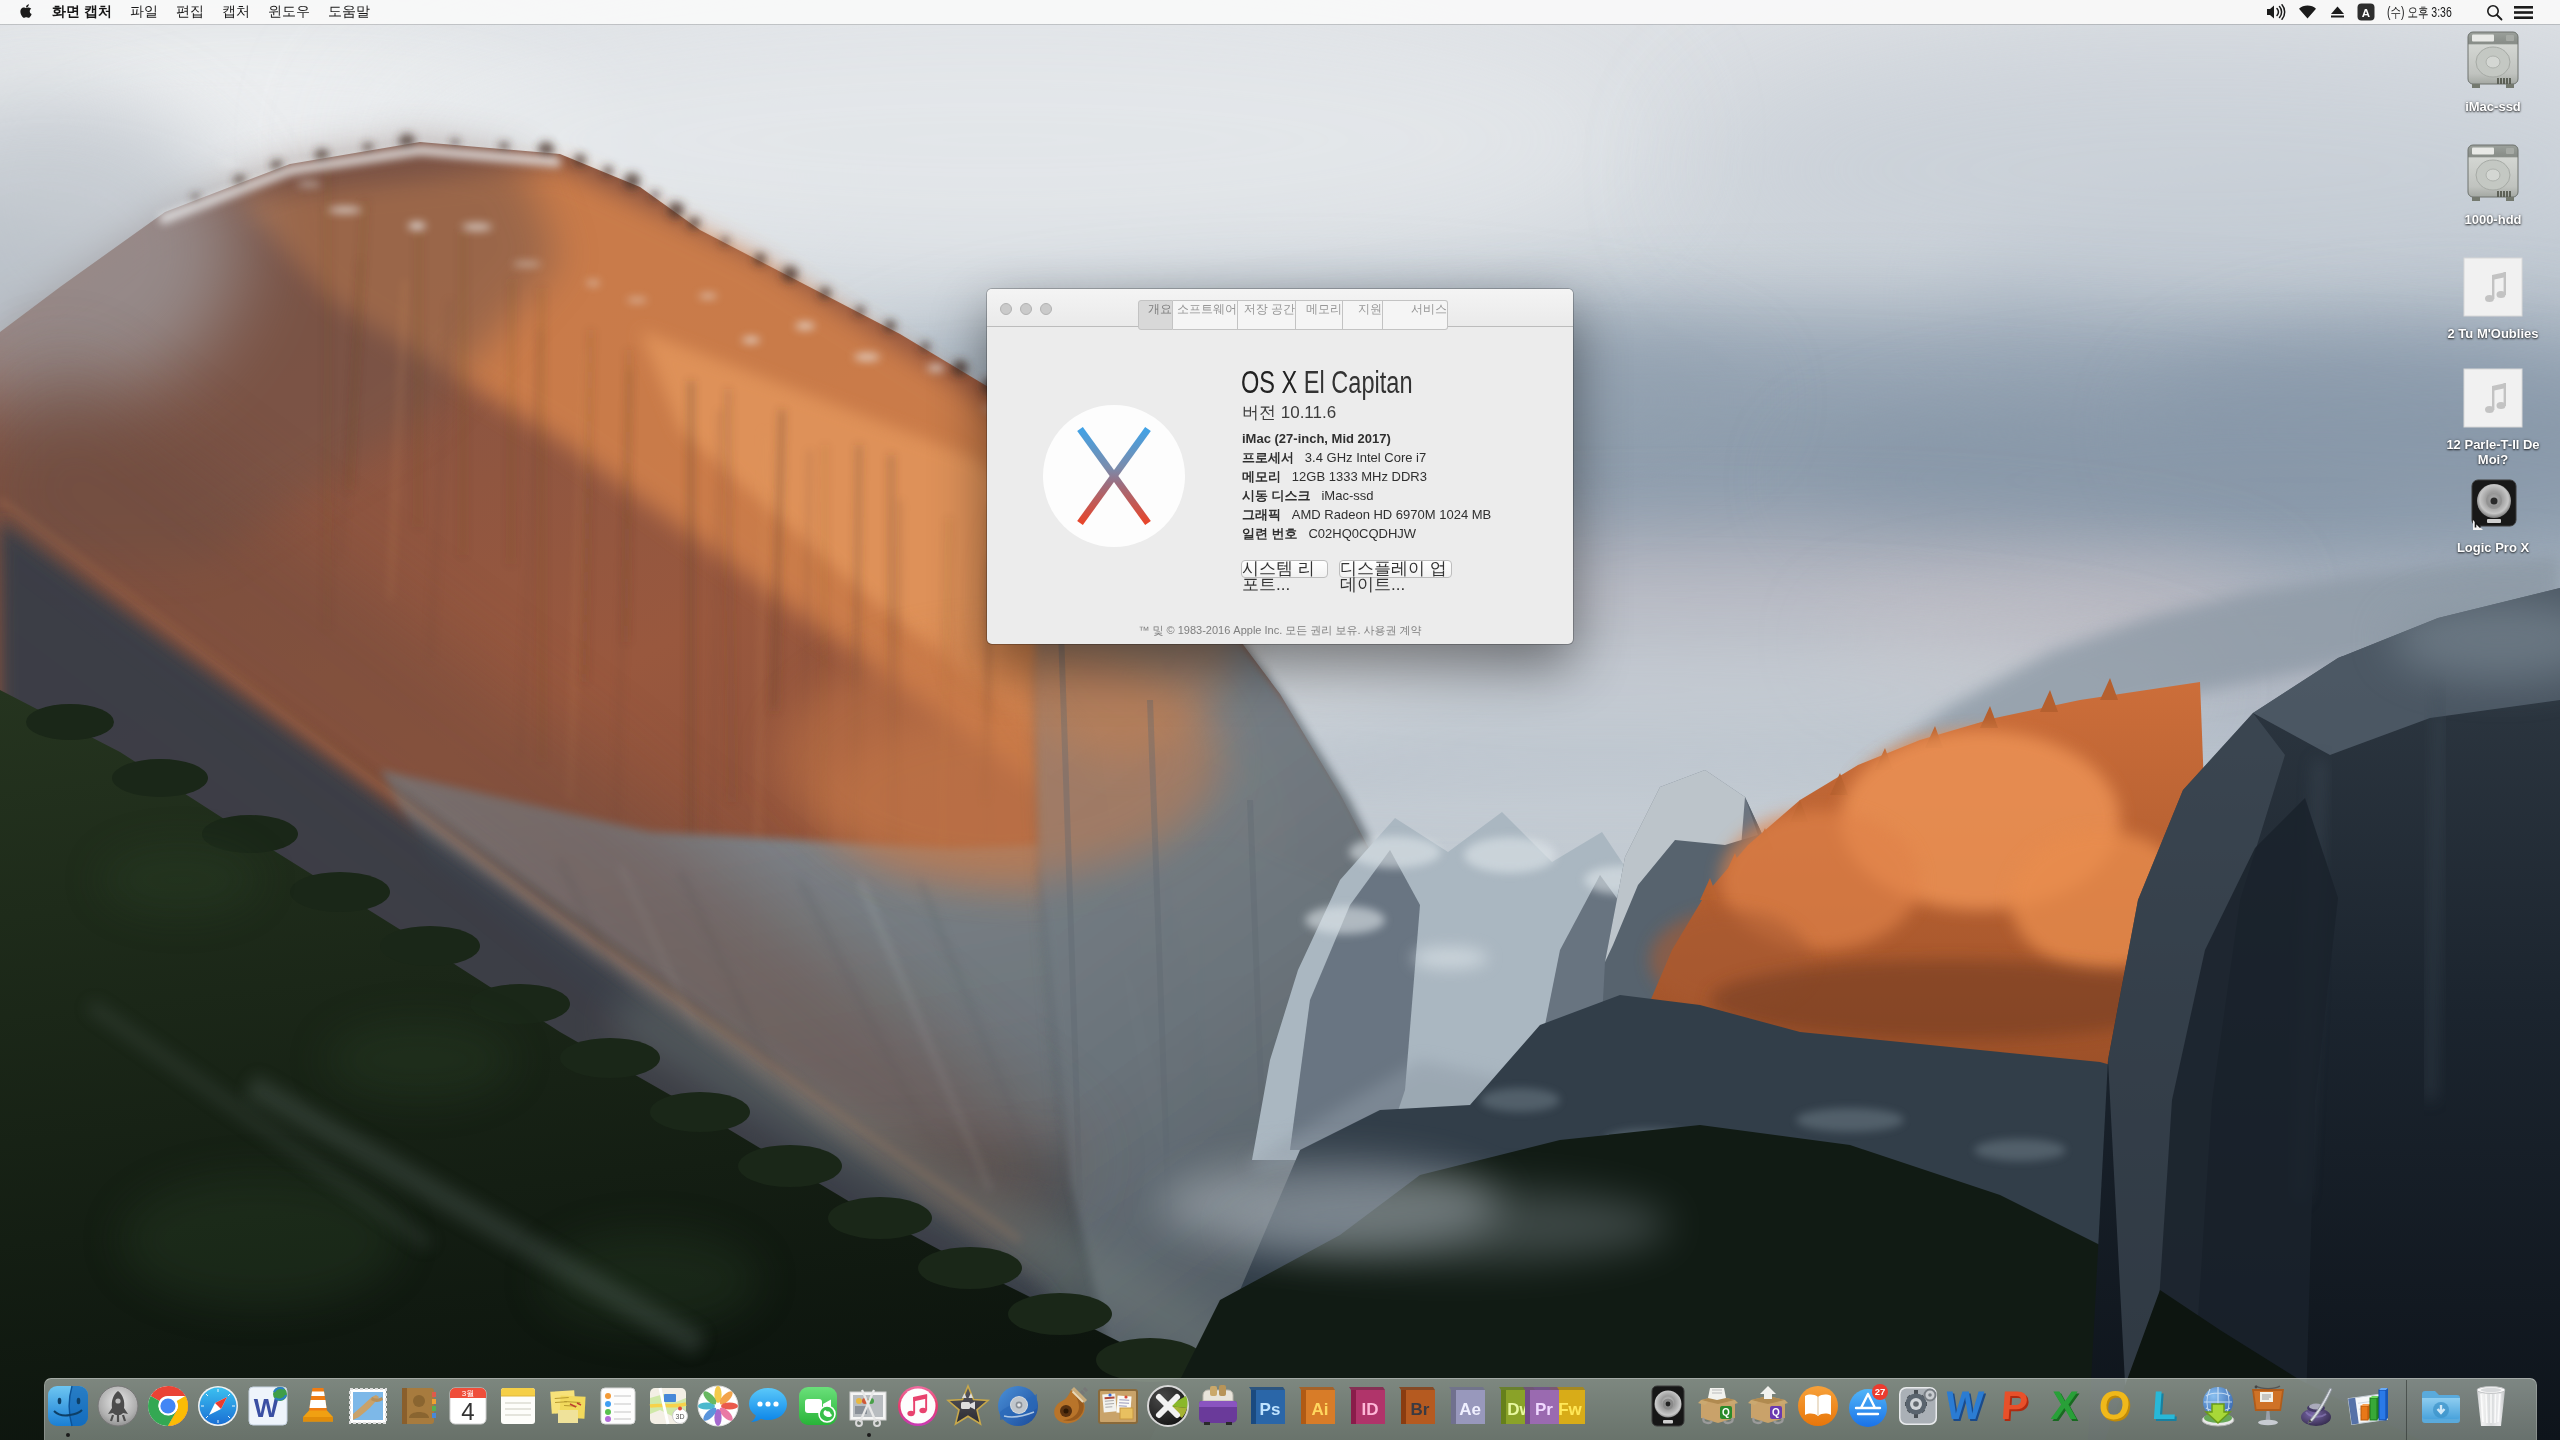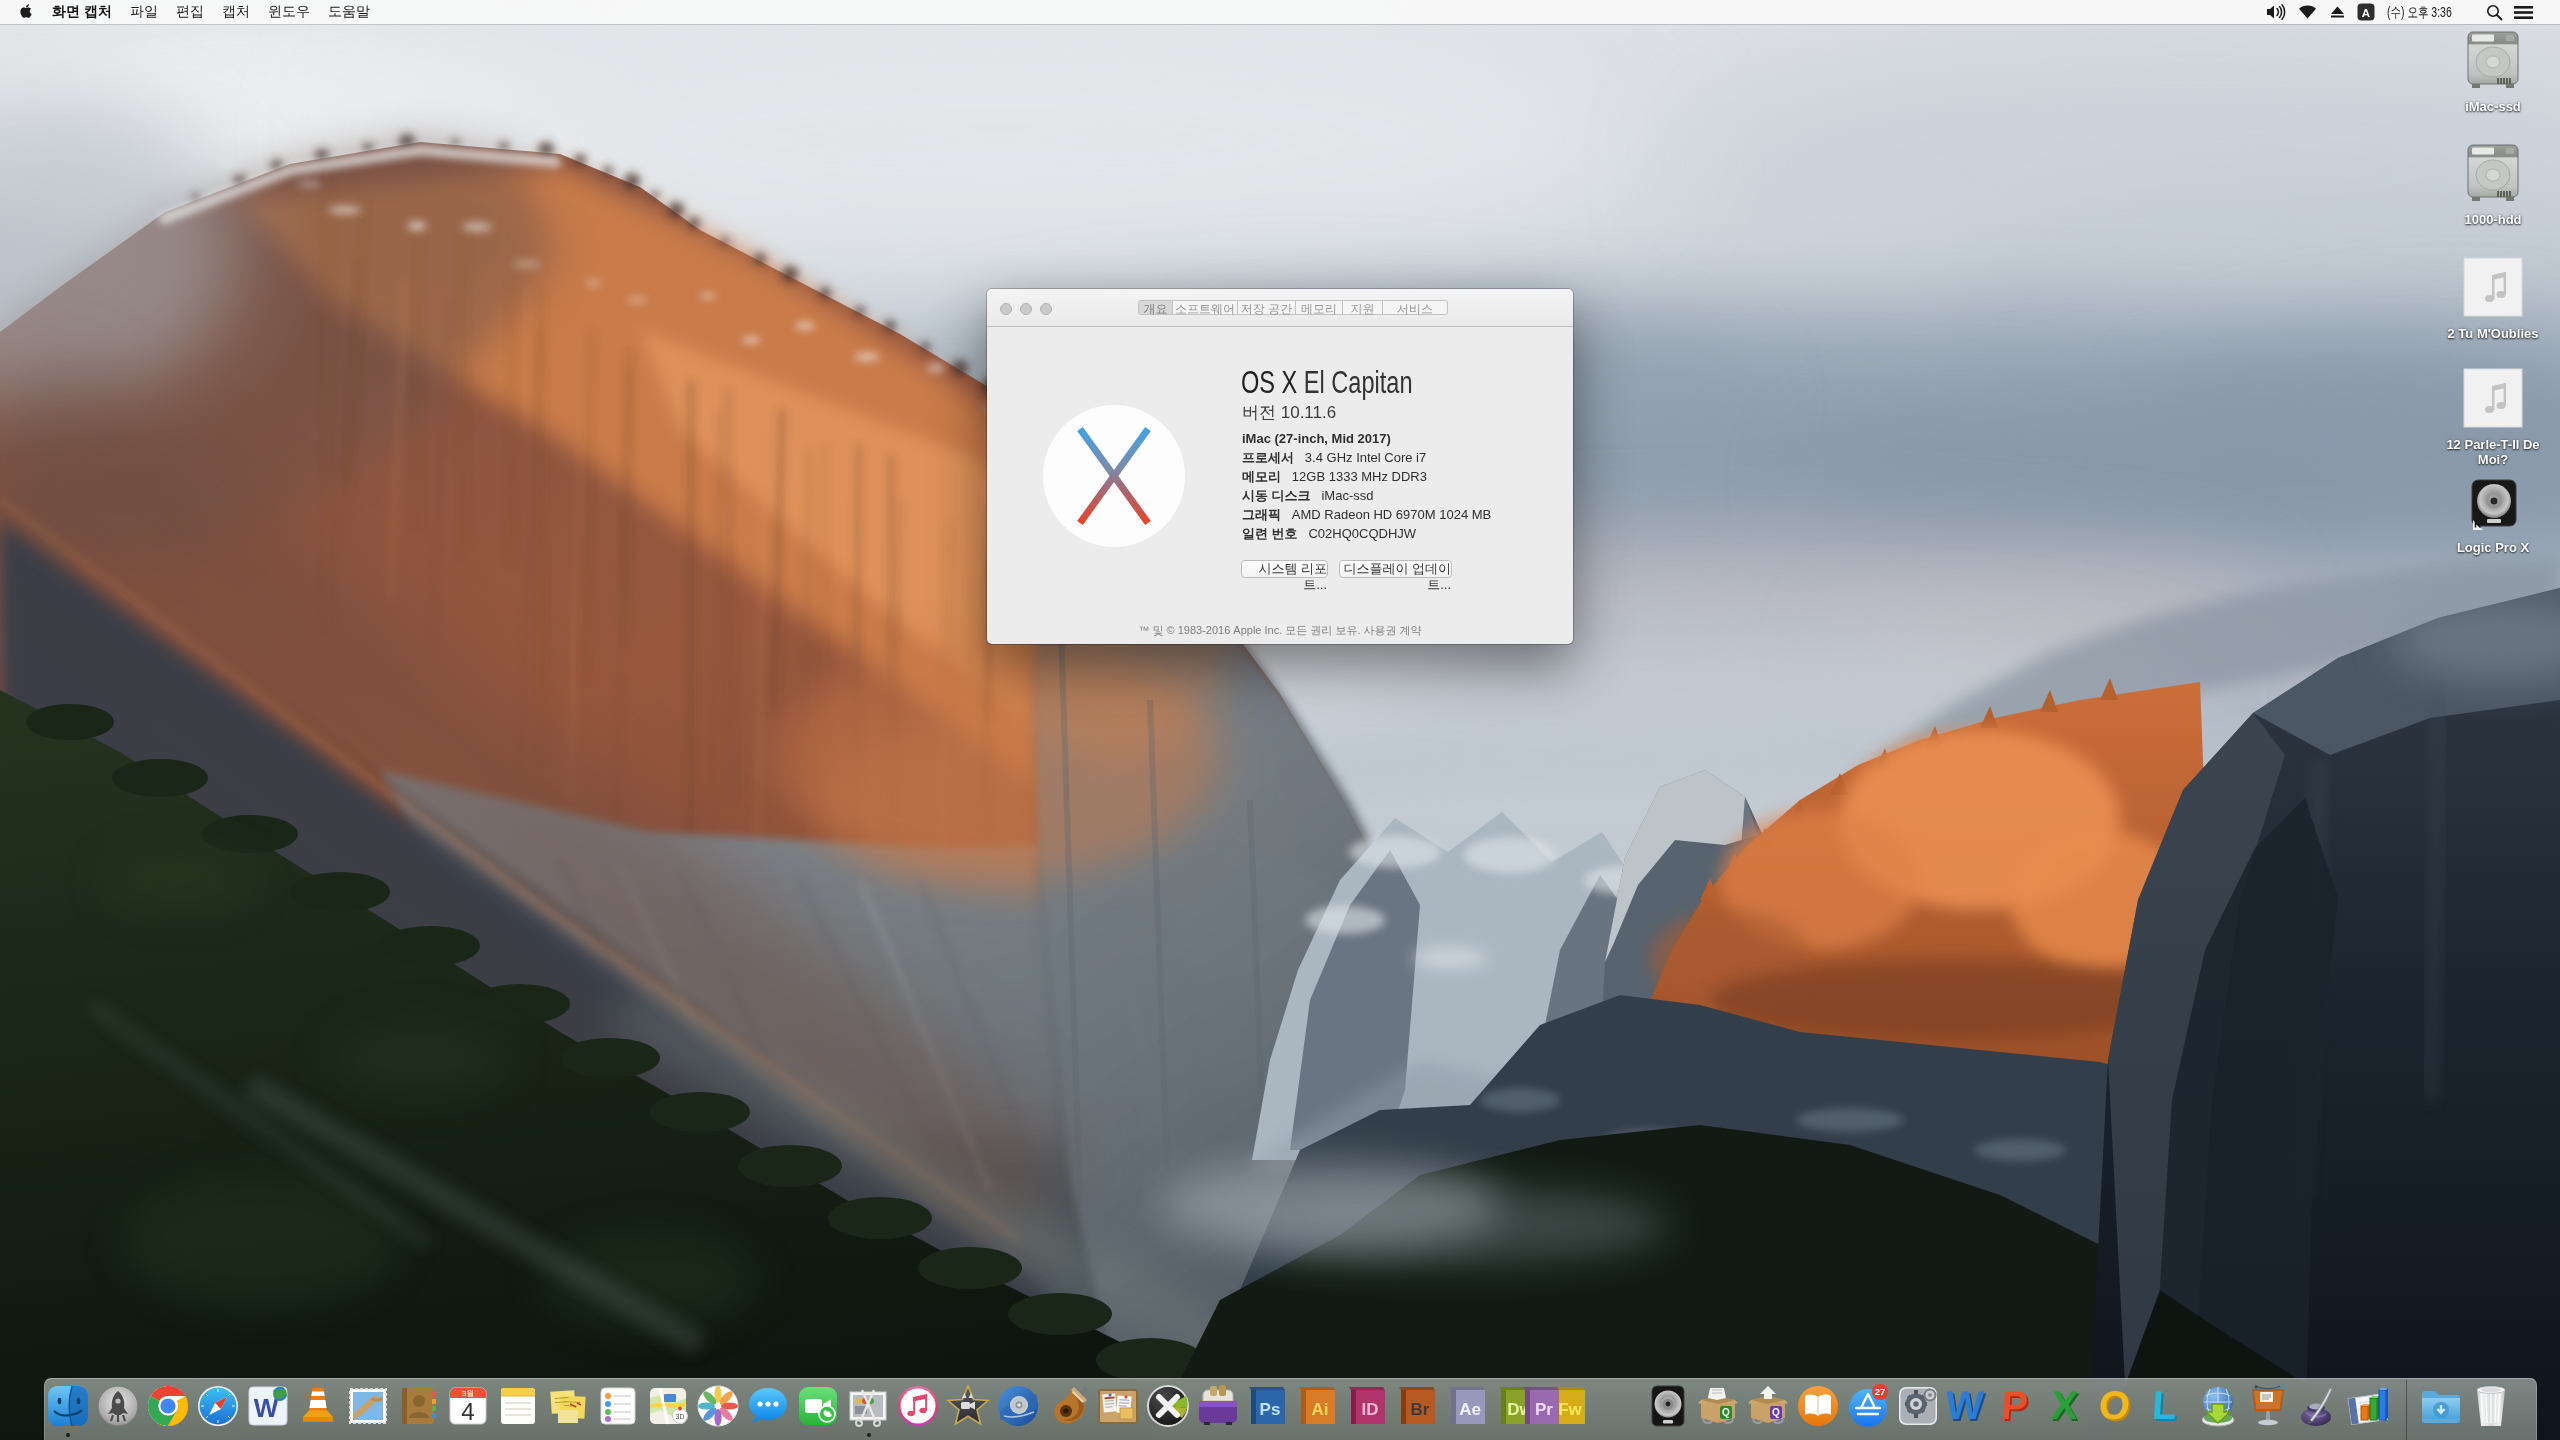--- a/index.html
+++ b/index.html
@@ -7,27 +7,27 @@
 #menubar{position:absolute;left:0;top:0;width:2560px;height:24px;background:rgba(248,248,248,.97);display:flex;align-items:center;font-size:14px;color:#161616;z-index:40;box-shadow:0 1px 0 rgba(0,0,0,.15)}
 #menubar .mi{margin-right:18px;white-space:nowrap}
 #menubar .b{font-weight:bold}
 #mright{position:absolute;right:10px;top:0;height:24px;display:flex;align-items:center;gap:0}
 .dicon{position:absolute;width:120px;text-align:center;z-index:5}
 .dicon .lbl{color:#fff;font-size:13px;font-weight:bold;line-height:15px;text-shadow:0 1px 2px rgba(0,0,0,.75),0 0 3px rgba(0,0,0,.4);margin-top:9px}
 #win{position:absolute;left:987px;top:289px;width:586px;height:355px;background:#ececec;border-radius:5px;box-shadow:0 0 0 1px rgba(0,0,0,.22),0 22px 55px rgba(0,0,0,.45);z-index:30}
 #titlebar{position:absolute;left:0;top:0;width:100%;height:38px;border-radius:5px 5px 0 0;background:linear-gradient(#f4f4f4,#eaeaea);border-bottom:1px solid #bcbcbc}
 .tl{position:absolute;top:14px;width:12px;height:12px;border-radius:50%;background:#cacaca;border:1px solid #b2b2b2}
 #tabs{position:absolute;top:11px;left:calc(50% + 13px);transform:translateX(-50%);display:flex;font-size:12px;color:#979797}
-#tabs .tab{height:15px;line-height:17px;background:#f5f5f5;border:1px solid #c3c3c3;border-left:none;white-space:nowrap;text-align:center}
+#tabs .tab{height:30px;line-height:17px;background:#f5f5f5;border:1px solid #c3c3c3;border-left:none;white-space:nowrap;text-align:right}
 #tabs .tab:first-child{border-left:1px solid #c3c3c3;border-radius:3px 0 0 3px}
 #tabs .tab:last-child{border-radius:0 3px 3px 0}
 #tabs .sel{background:#d8d8d8;color:#7c7c7c}
 #winbody{position:absolute;left:0;top:39px;width:100%;font-size:13px;color:#2f2f2f}
 .srow{white-space:nowrap}
-.btn{position:absolute;height:18px;background:linear-gradient(#fff,#f2f2f2);border:1px solid #bdbdbd;border-radius:4px;font-size:13px;color:#333;text-align:right;line-height:16px}
+.btn{position:absolute;height:18px;background:linear-gradient(#fff,#f2f2f2);border:1px solid #bdbdbd;border-radius:4px;font-size:17px;color:#333;text-align:left;line-height:16px}
 #dock{position:absolute;left:44px;top:1378px;width:2493px;height:66px;background:linear-gradient(rgba(168,178,170,.72),rgba(138,148,140,.72));border-radius:7px 7px 0 0;border-top:1px solid rgba(255,255,255,.4);border-left:1px solid rgba(255,255,255,.2);border-right:1px solid rgba(255,255,255,.2);z-index:20}
 .di{position:absolute;top:1384px;width:44px;height:44px;z-index:25}
 .di svg{width:44px;height:44px;display:block}
 .ddot{position:absolute;top:1433px;width:4px;height:4px;border-radius:50%;background:#1a1a1a;z-index:26}
 #dsep{position:absolute;top:1380px;left:2406px;width:1px;height:60px;background:rgba(40,45,42,.55);z-index:25}
 </style></head>
 <body>
 <svg id="wp" width="2560" height="1440" viewBox="0 0 2560 1440">
 <defs>
 <linearGradient id="sky" x1="0" y1="0" x2="0" y2="1">

